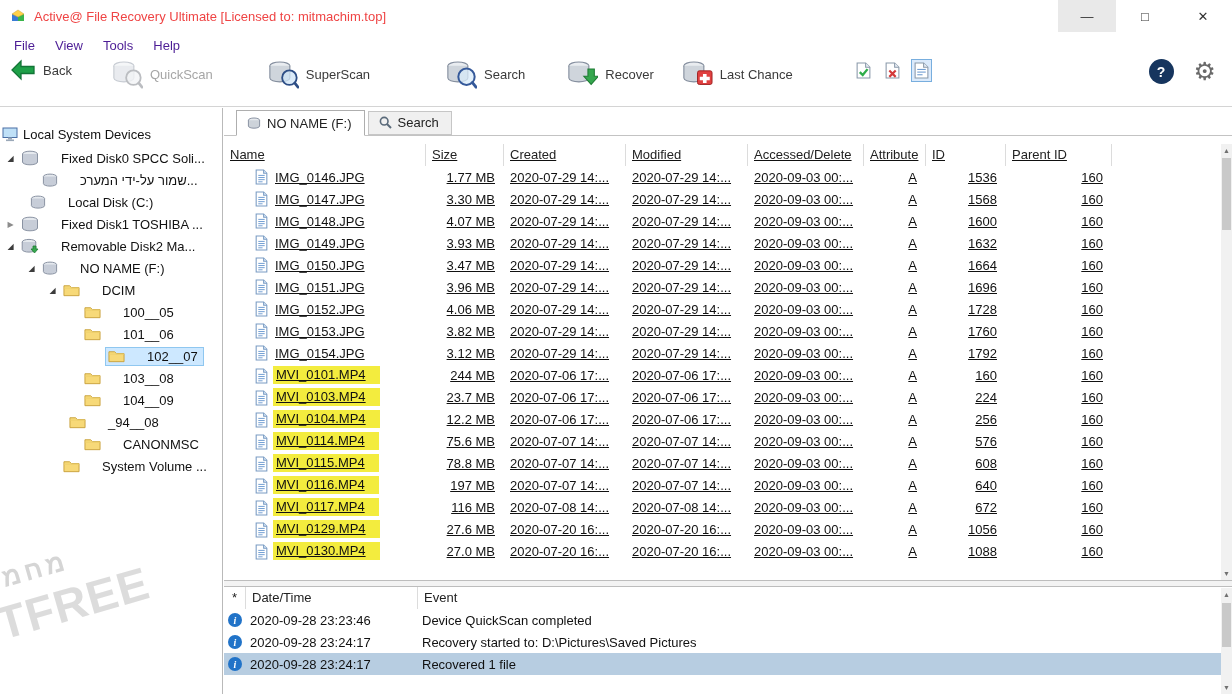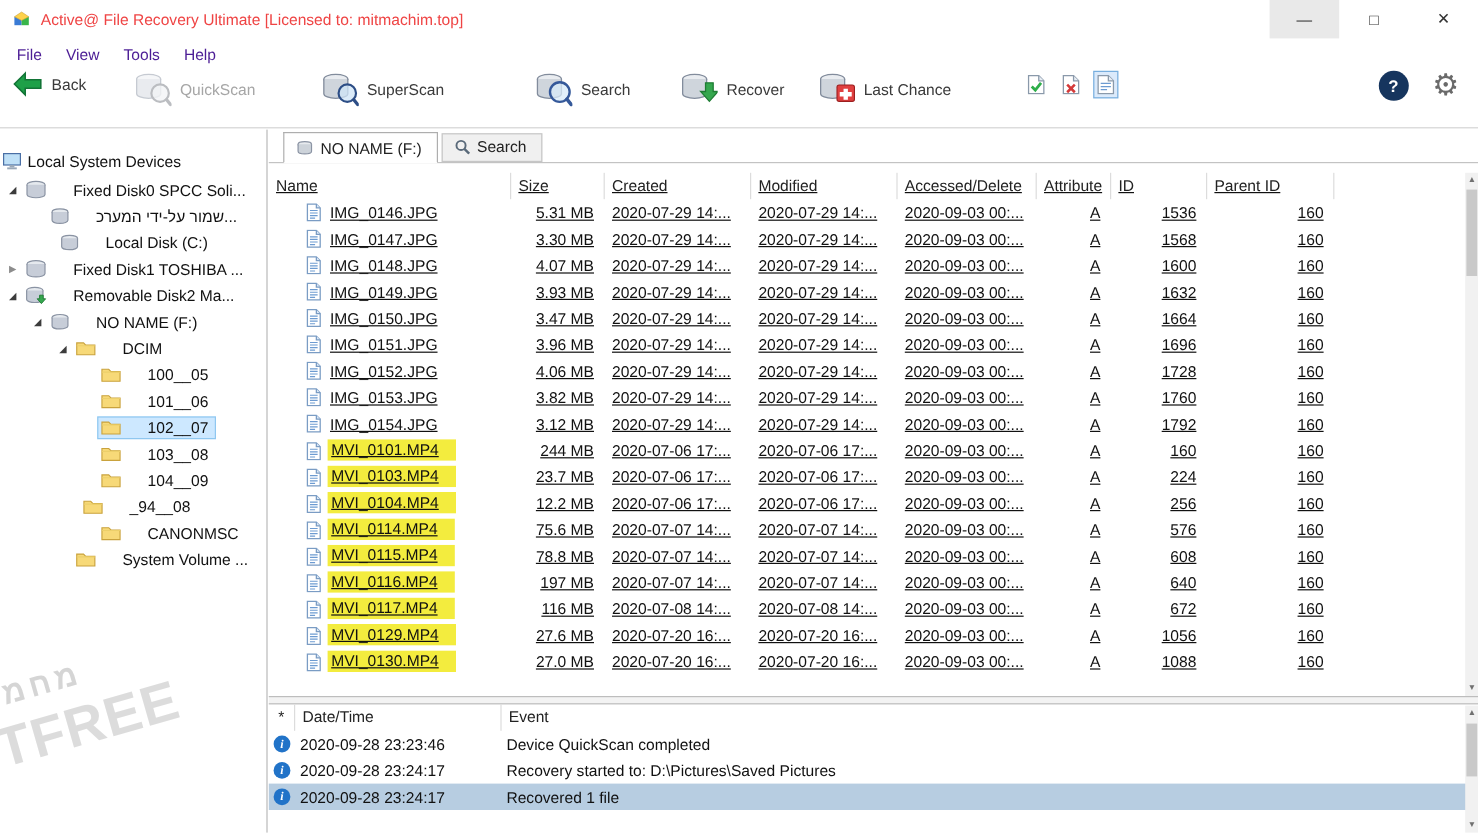--- a/index.html
+++ b/index.html
@@ -243,21 +243,21 @@
         <span class="tree-sel-wrap">
           <span class="tree-icon">
             <svg width="16" height="15" viewBox="0 0 16 15">
               <ellipse cx="8" cy="3.6" rx="6.6" ry="2.5" fill="#e5e9ee" stroke="#8a93a3"></ellipse>
               <path d="M1.4 3.6 v7 a6.6 2.5 0 0 0 13.2 0 v-7" fill="#c7cdd8" stroke="#8a93a3"></path>
             </svg>
           </span>
           <span class="tree-label">שמור על-ידי המערכ...</span>
         </span>
       </div>
-      <div class="tree-item" style="padding-left: 32px;">
+      <div class="tree-item" style="padding-left: 12px;">
         <span class="twisty"></span>
         <span class="tree-sel-wrap">
           <span class="tree-icon">
             <svg width="16" height="15" viewBox="0 0 16 15">
               <ellipse cx="8" cy="3.6" rx="6.6" ry="2.5" fill="#e5e9ee" stroke="#8a93a3"></ellipse>
               <path d="M1.4 3.6 v7 a6.6 2.5 0 0 0 13.2 0 v-7" fill="#c7cdd8" stroke="#8a93a3"></path>
             </svg>
           </span>
           <span class="tree-label">Local Disk (C:)</span>
         </span>
@@ -328,21 +328,21 @@
         <span class="tree-sel-wrap">
           <span class="tree-icon">
             <svg width="17" height="14" viewBox="0 0 18 14">
               <path d="M1 2.5 h6 l2 2 h8 v8.5 h-16 z" fill="#f7d978" stroke="#c9a23d"></path>
               <path d="M1 5 h16" stroke="#eccf6a" stroke-width="1"></path>
             </svg>
           </span>
           <span class="tree-label">101__06</span>
         </span>
       </div>
-      <div class="tree-item selected" style="padding-left: 66px;">
+      <div class="tree-item selected" style="padding-left: 90px;">
         <span class="twisty"></span>
         <span class="tree-sel-wrap">
           <span class="tree-icon">
             <svg width="17" height="14" viewBox="0 0 18 14">
               <path d="M1 2.5 h6 l2 2 h8 v8.5 h-16 z" fill="#f7d978" stroke="#c9a23d"></path>
               <path d="M1 5 h16" stroke="#eccf6a" stroke-width="1"></path>
             </svg>
           </span>
           <span class="tree-label">102__07</span>
         </span>
@@ -455,21 +455,21 @@
               <g stroke="#6d9bd1" stroke-width="0.9">
                 <line x1="3" y1="6" x2="9" y2="6"></line>
                 <line x1="3" y1="8" x2="9" y2="8"></line>
                 <line x1="3" y1="10" x2="9" y2="10"></line>
                 <line x1="3" y1="12" x2="7" y2="12"></line>
               </g>
             </svg>
           </span>
           <span class="fname">IMG_0146.JPG</span>
         </div>
-        <div class="cell right">5.31 MB</div>
+        <div class="cell right">1.77 MB</div>
         <div class="cell">2020-07-29 14:...</div>
         <div class="cell">2020-07-29 14:...</div>
         <div class="cell">2020-09-03 00:...</div>
         <div class="cell right">A</div>
         <div class="cell right">1536</div>
         <div class="cell right">160</div>
         <div class="cell"></div>
       </div>
       <div class="frow">
         <div class="cell name-cell">

